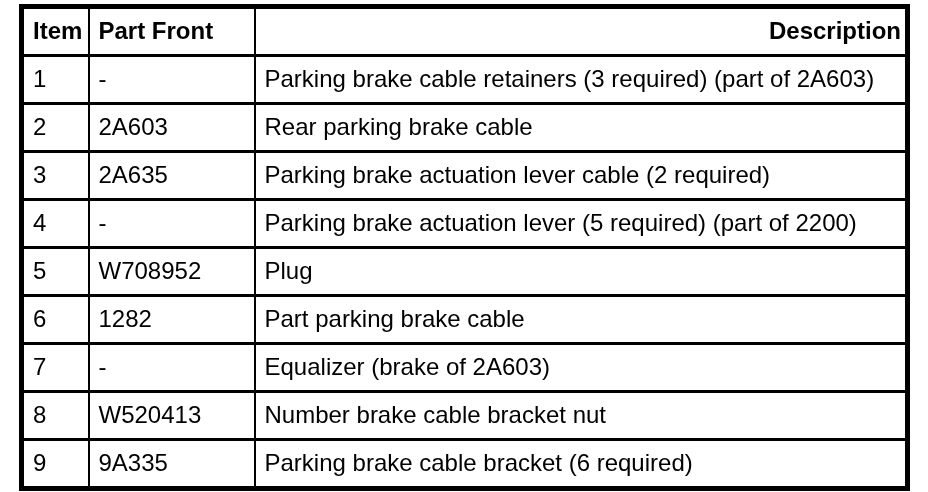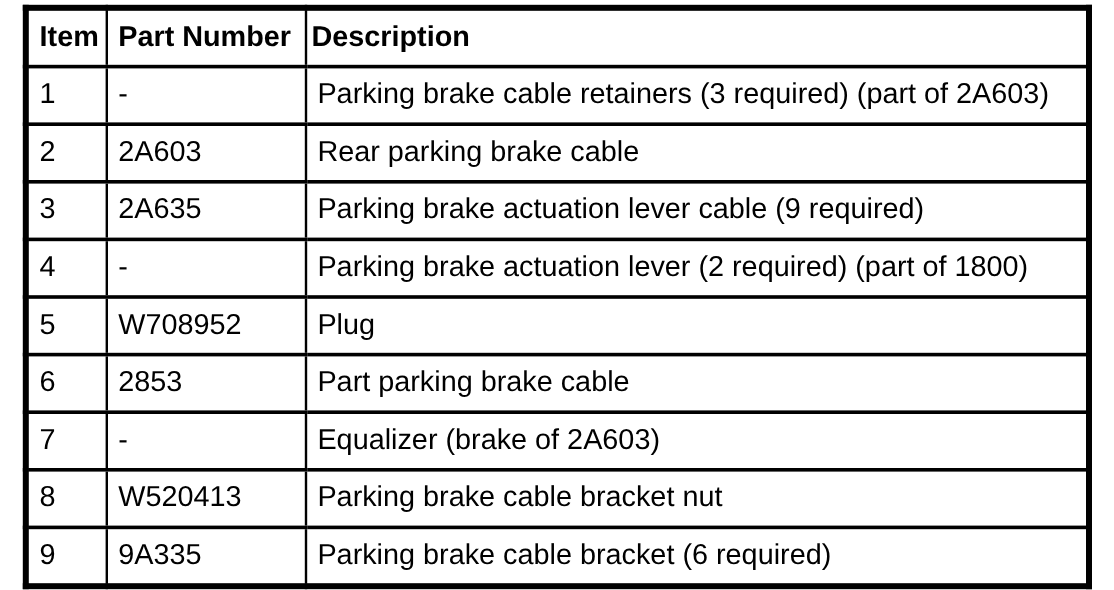--- a/index.html
+++ b/index.html
@@ -33,79 +33,79 @@
     font-size: 24px;
     line-height: 1.1;
     color: #000000;
     vertical-align: middle;
     white-space: nowrap;
     overflow: hidden;
     text-align: left;
     font-weight: normal;
   }
   .parts th { font-weight: bold; }
-  .parts th.desc { text-align: left; padding-left: 4px; }
+  .parts th.desc { text-align: right; padding-left: 21px; }
 </style>
 </head>
 <body>
 
 <div class="page">
   <table class="parts">
     <colgroup>
       <col style="width:67px">
       <col style="width:166px">
       <col>
     </colgroup>
     <thead>
       <tr>
         <th>Item</th>
-        <th>Part Number</th>
+        <th>Part Front</th>
         <th class="desc">Description</th>
       </tr>
     </thead>
     <tbody>
       <tr>
         <td>1</td>
         <td>-</td>
         <td>Parking brake cable retainers (3 required) (part of 2A603)</td>
       </tr>
       <tr>
         <td>2</td>
         <td>2A603</td>
         <td>Rear parking brake cable</td>
       </tr>
       <tr>
         <td>3</td>
         <td>2A635</td>
-        <td>Parking brake actuation lever cable (9 required)</td>
+        <td>Parking brake actuation lever cable (2 required)</td>
       </tr>
       <tr>
         <td>4</td>
         <td>-</td>
-        <td>Parking brake actuation lever (2 required) (part of 1800)</td>
+        <td>Parking brake actuation lever (5 required) (part of 2200)</td>
       </tr>
       <tr>
         <td>5</td>
         <td>W708952</td>
         <td>Plug</td>
       </tr>
       <tr>
         <td>6</td>
-        <td>2853</td>
+        <td>1282</td>
         <td>Part parking brake cable</td>
       </tr>
       <tr>
         <td>7</td>
         <td>-</td>
         <td>Equalizer (brake of 2A603)</td>
       </tr>
       <tr>
         <td>8</td>
         <td>W520413</td>
-        <td>Parking brake cable bracket nut</td>
+        <td>Number brake cable bracket nut</td>
       </tr>
       <tr>
         <td>9</td>
         <td>9A335</td>
         <td>Parking brake cable bracket (6 required)</td>
       </tr>
     </tbody>
   </table>
 </div>
 

